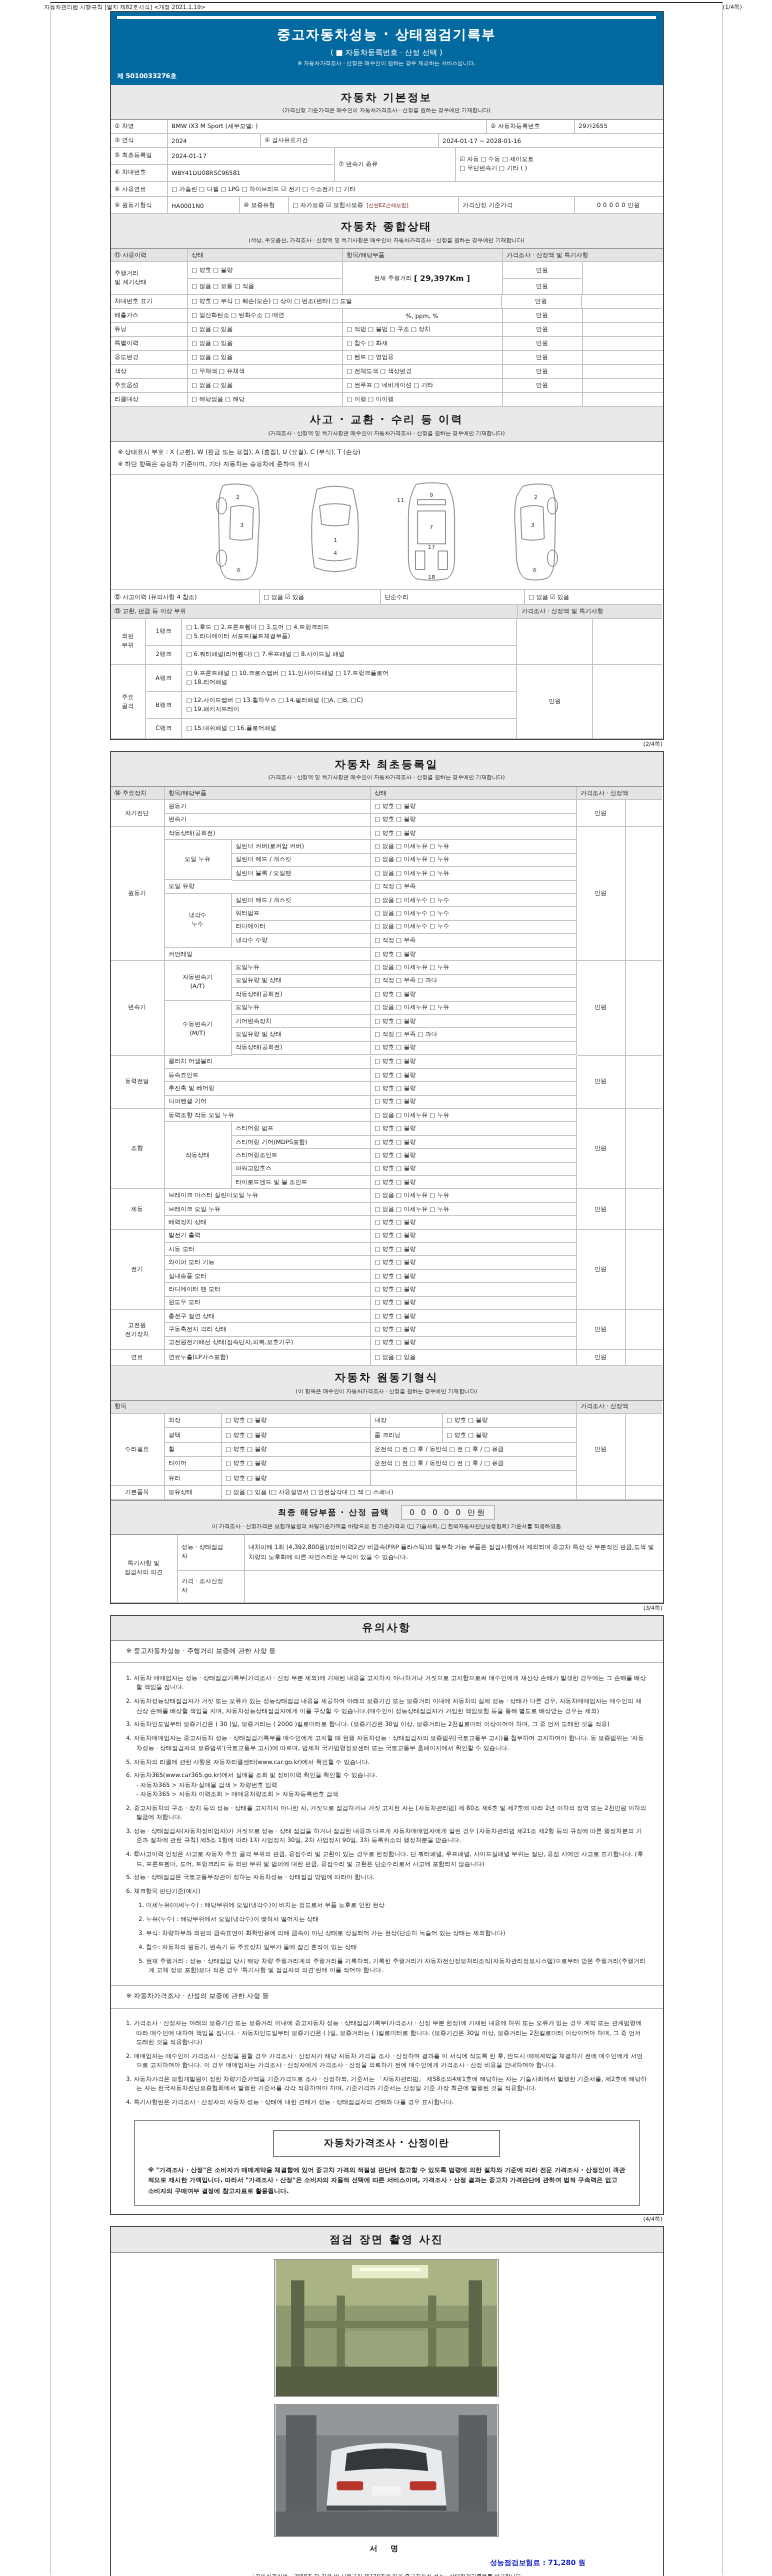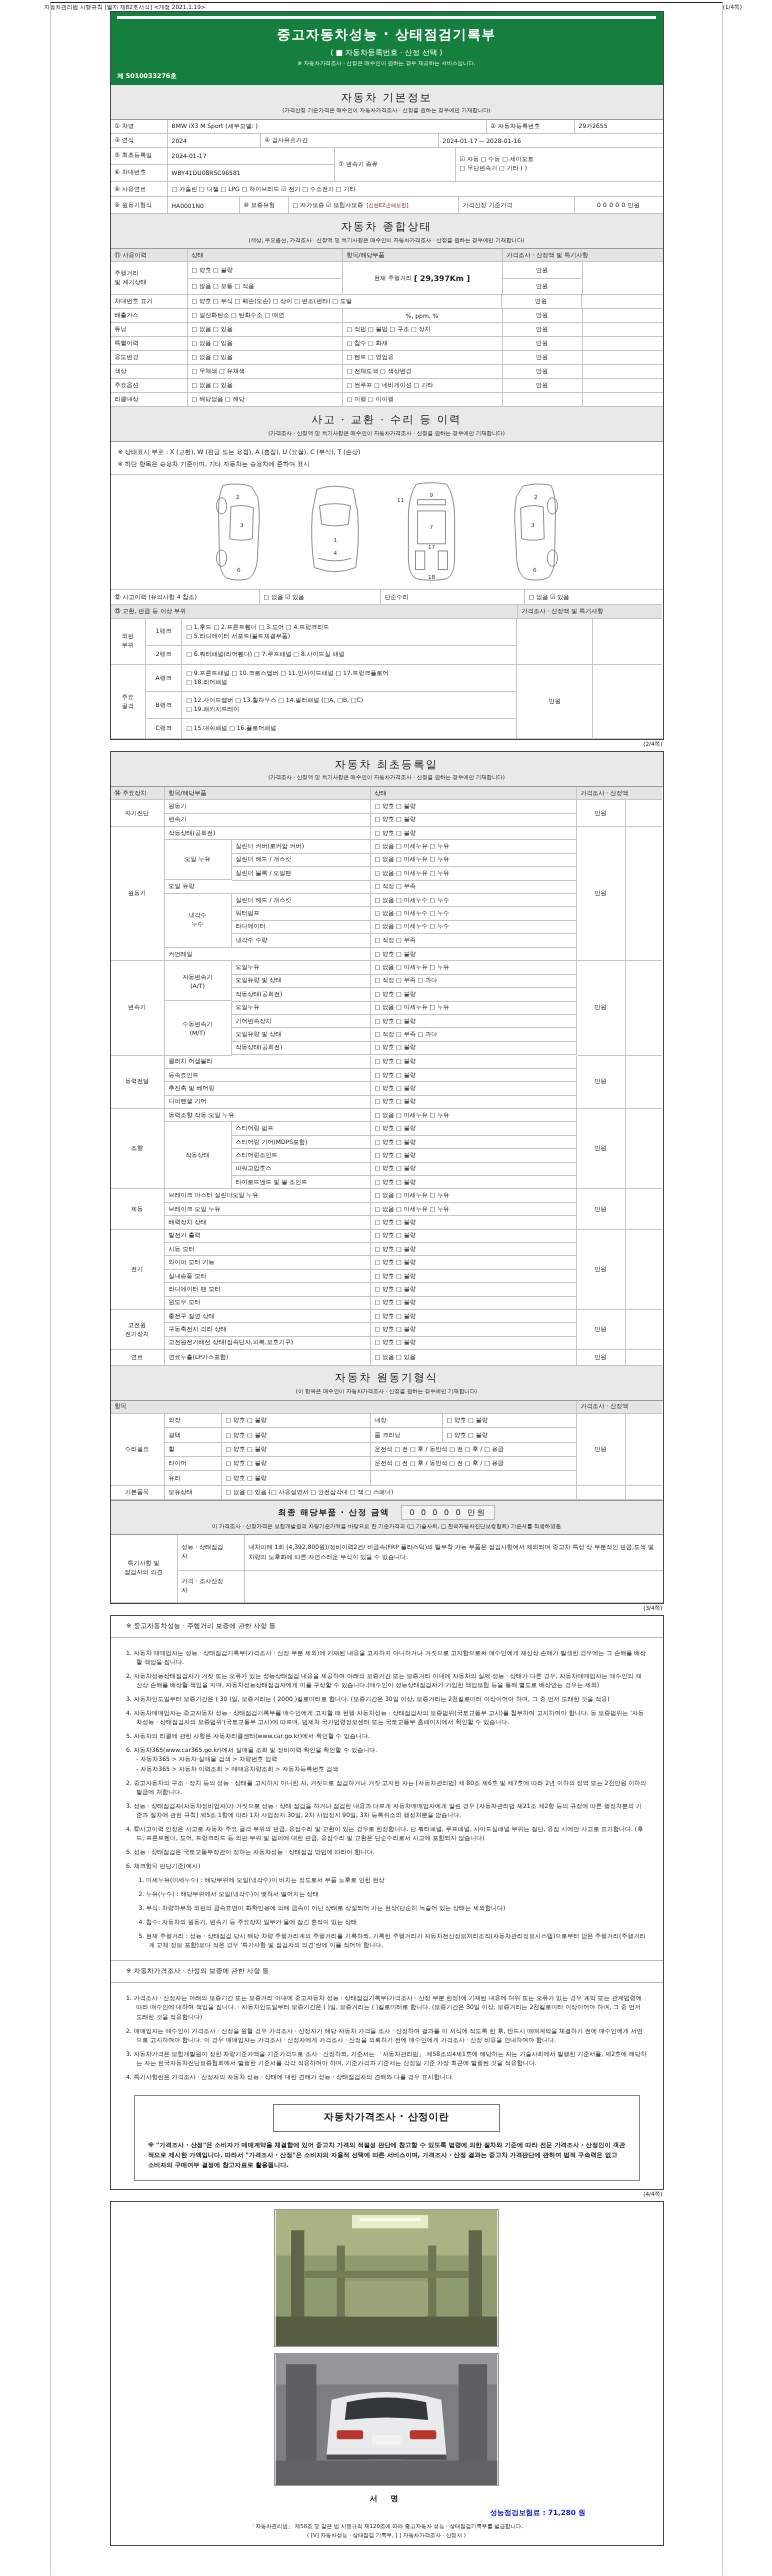--- a/index.html
+++ b/index.html
@@ -5,23 +5,23 @@
 *{box-sizing:border-box;margin:0;padding:0;}
 html,body{width:773px;height:2576px;}
 body{position:relative;background:#ffffff;font-family:"DejaVu Sans","Liberation Sans",sans-serif;color:#1a1a1a;overflow:hidden;}
 .frame{position:absolute;top:1.5px;left:50px;width:673px;height:2573px;border-left:0.5px solid #cfcfcf;border-right:0.5px solid #cfcfcf;border-top:1px solid #222;}
 .meta-line{position:absolute;top:4.1px;left:44px;font-size:5.7px;color:#222;}
 .pg1{position:absolute;top:4.1px;right:31px;font-size:5.7px;}
 .page{width:554px;margin:0 auto;}
 .pgmark{width:554px;margin:1px auto 2.1px;text-align:right;font-size:5.7px;padding-right:1px;}
 .blk{border:1.5px solid #43484e;background:#fff;}
 .band{background:#e9e9e9;text-align:center;padding:5.7px 0 4.6px;border-bottom:0.5px solid #9a9a9a;}
-.band h2{font-size:10.8px;font-weight:normal;letter-spacing:1.5px;}
+.band h2{font-size:10.8px;font-weight:bold;letter-spacing:1.5px;}
 .band .bn{font-size:5.4px;margin-top:2.6px;color:#222;}
-.dk{background:#15803d;color:#fff;padding:4.6px 6.7px 4.1px;}
+.dk{background:#0369a1;color:#fff;padding:4.6px 6.7px 4.1px;}
 .dk .stripe{height:2.6px;background:#fff;margin-bottom:7.2px;}
 .dk h1{text-align:center;font-size:13.4px;letter-spacing:1px;font-weight:bold;}
 .dk .sub{text-align:center;font-size:7.5px;margin-top:3.6px;}
 .dk .nt{text-align:center;font-size:5.4px;margin-top:2.1px;color:#eaeaea;}
 .dk .dno{font-size:6.4px;font-weight:bold;margin-top:5.2px;}
 .rw{display:flex;align-items:stretch;}
 .cl{border-right:0.5px solid #c6c6c6;border-bottom:0.5px solid #c6c6c6;padding:1.5px 4.1px;font-size:6px;display:flex;align-items:center;}
 .cl.last{border-right:none;}
 .ctr{justify-content:center;text-align:center;}
 .ml{white-space:pre-line;}
@@ -684,20 +684,23 @@
 자</div>
           <div class="cl last" style="width:418px;height:32px"></div>
         </div>
       </div>
     </div>
   </div>
 
   <div class="pgmark">(3/4쪽)</div>
 
   <div class="blk">
+    <div class="band">
+      <h2>유의사항</h2>
+    </div>
     <div class="nthead">※ 중고자동차성능 · 주행거리 보증에 관한 사항 등</div>
     <div class="nts">
       <div class="ni">1.  자동차 매매업자는 성능 · 상태점검기록부(가격조사 · 산정 부분 제외)에 기재된 내용을 고지하지 아니하거나 거짓으로 고지함으로써 매수인에게 재산상 손해가 발생한 경우에는 그 손해를 배상할 책임을 집니다.</div>
       <div class="ni">2.  자동차성능상태점검자가 거짓 또는 오류가 있는 성능상태점검 내용을 제공하여 아래의 보증기간 또는 보증거리 이내에 자동차의 실제 성능 · 상태가 다른 경우, 자동차매매업자는 매수인의 재산상 손해를 배상할 책임을 지며, 자동차성능상태점검자에게 이를 구상할 수 있습니다.(매수인이 성능상태점검자가 가입한 책임보험 등을 통해 별도로 배상받는 경우는 제외)</div>
       <div class="ni">3.  자동차인도일부터 보증기간은 ( 30 )일, 보증거리는 ( 2000 )킬로미터로 합니다. (보증기간은 30일 이상, 보증거리는 2천킬로미터 이상이어야 하며, 그 중 먼저 도래한 것을 적용)</div>
       <div class="ni">4.  자동차매매업자는 중고자동차 성능 · 상태점검기록부를 매수인에게 고지할 때 현행 자동차성능 · 상태점검자의 보증범위(국토교통부 고시)를 첨부하여 고지하여야 합니다. 동 보증범위는 '자동차성능 · 상태점검자의 보증범위'(국토교통부 고시)에 따르며, 법제처 국가법령정보센터 또는 국토교통부 홈페이지에서 확인할 수 있습니다.</div>
       <div class="ni">5.  자동차의 리콜에 관한 사항은 자동차리콜센터(www.car.go.kr)에서 확인할 수 있습니다.</div>
       <div class="ni">6.  자동차365(www.car365.go.kr)에서 실매물 조회 및 정비이력 확인을 확인할 수 있습니다.
 - 자동차365 &gt; 자동차·실매물 검색 &gt; 차량번호 입력
 - 자동차365 &gt; 자동차 이력조회 &gt; 매매용차량조회 &gt; 자동차등록번호 검색</div>
@@ -721,20 +724,23 @@
     </div>
     <div class="pbox-outer">
       <div class="pbox-title">자동차가격조사 · 산정이란</div>
       <div class="pbox-text">※ "가격조사 · 산정"은 소비자가 매매계약을 체결함에 있어 중고차 가격의 적절성 판단에 참고할 수 있도록 법령에 의한 절차와 기준에 따라 전문 가격조사 · 산정인이 객관적으로 제시한 가액입니다. 따라서 "가격조사 · 산정"은 소비자의 자율적 선택에 따른 서비스이며, 가격조사 · 산정 결과는 중고차 가격판단에 관하여 법적 구속력은 없고 소비자의 구매여부 결정에 참고자료로 활용됩니다.</div>
     </div>
   </div>
 
   <div class="pgmark">(4/4쪽)</div>
 
   <div class="blk">
+    <div class="band">
+      <h2>점검 장면 촬영 사진</h2>
+    </div>
 
     <svg class="photo" width="225" height="138" viewBox="0 0 436 268">
       <rect width="436" height="268" fill="#8e9a70"></rect>
       <rect y="0" width="436" height="90" fill="#a9b383"></rect>
       <rect x="150" y="10" width="150" height="26" fill="#e9eccb"></rect>
       <rect x="165" y="16" width="120" height="6" fill="#fbfde9"></rect>
       <rect x="30" y="40" width="26" height="228" fill="#5d6648"></rect>
       <rect x="380" y="40" width="26" height="228" fill="#5d6648"></rect>
       <rect x="120" y="70" width="16" height="198" fill="#6e7754"></rect>
       <rect x="300" y="70" width="16" height="198" fill="#6e7754"></rect>

